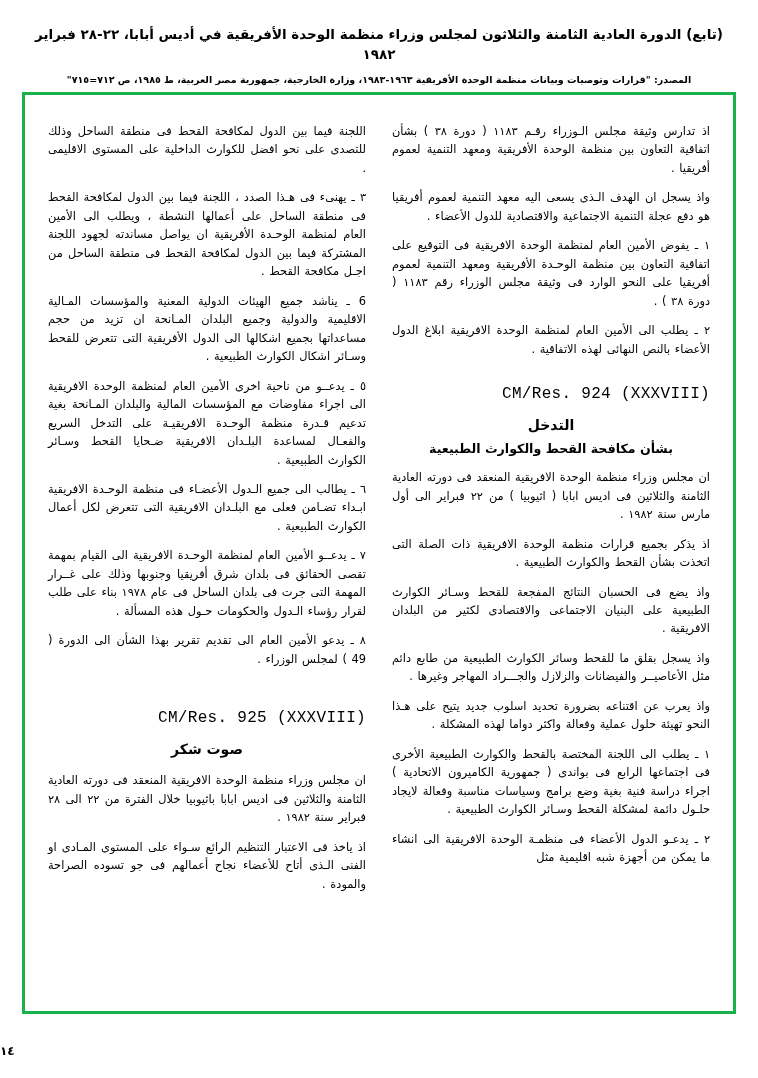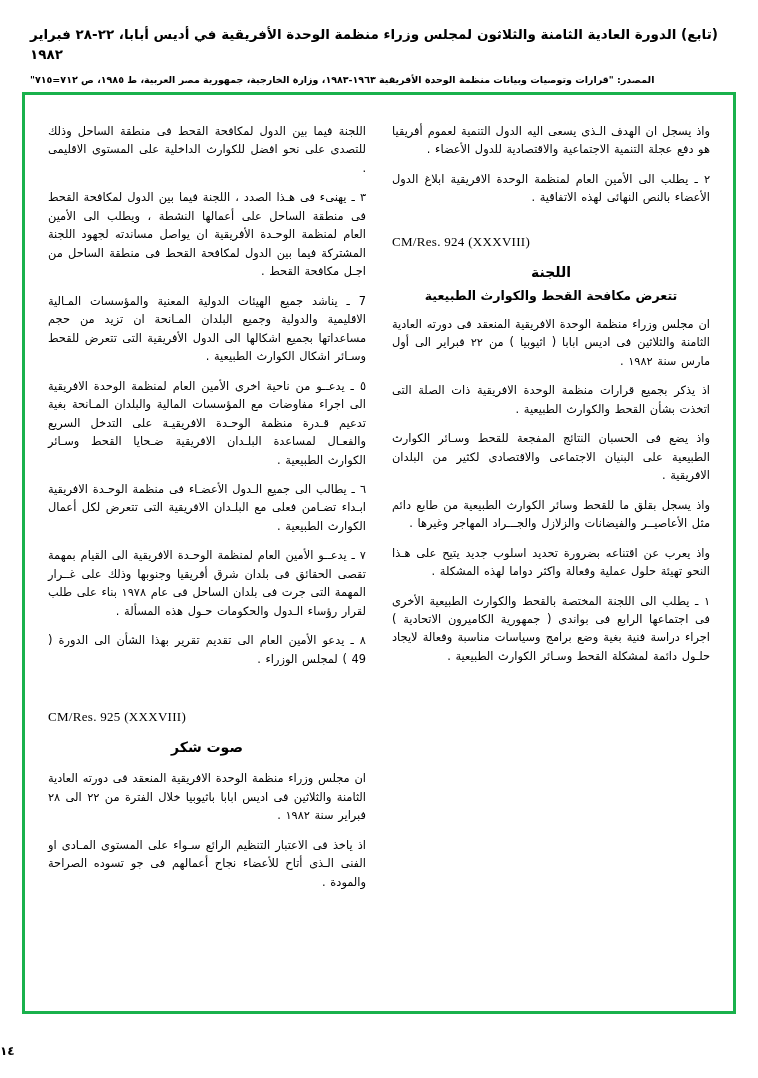--- a/index.html
+++ b/index.html
@@ -16,21 +16,21 @@
     overflow: hidden;
   }
   .page {
     width: 758px;
     height: 1078px;
     position: relative;
     box-sizing: border-box;
     padding: 0;
   }
   .header {
-    text-align: left;
+    text-align: center;
     padding: 24px 30px 0 30px;
   }
   .header-title {
     font-size: 13.5px;
     font-weight: bold;
     letter-spacing: 0px;
     line-height: 1.5;
     direction: rtl;
   }
   .header-source {
@@ -73,24 +73,24 @@
     text-align: justify;
     text-align-last: right;
     margin-bottom: 11px;
     direction: rtl;
     word-spacing: 1px;
   }
   .lead {
     font-weight: normal;
   }
   .res-id {
-    font-size: 13px;
-    font-family: Liberation Serif, serif;
+    font-size: 16px;
+    font-family: Liberation Mono, monospace;
     direction: ltr;
-    text-align: left;
+    text-align: right;
     margin: 16px 0 10px 0;
     letter-spacing: 0.3px;
   }
   .res-word {
     text-align: center;
     font-size: 14px;
     font-weight: bold;
     letter-spacing: 6px;
     margin: 4px 0 8px 0;
   }
@@ -121,56 +121,61 @@
   <div class="header">
     <div class="header-title">(تابع) الدورة العادية الثامنة والثلاثون لمجلس وزراء منظمة الوحدة الأفريقية في أديس أبابا، ٢٢-٢٨ فبراير ١٩٨٢</div>
     <div class="header-source">المصدر: "قرارات وتوصيات وبيانات منظمة الوحدة الأفريقية ١٩٦٣-١٩٨٣، وزارة الخارجية، جمهورية مصر العربية، ط ١٩٨٥، ص ٧١٢=٧١٥"</div>
   </div>
 
   <div class="frame"></div>
 
   <div class="columns">
 
     <div class="col">
-      <div class="para">واذ يسجل ان الهدف الـذى يسعى اليه الدول التنمية لعموم أفريقيا هو دفع عجلة التنمية الاجتماعية والاقتصادية للدول الأعضاء .</div>
+      <div class="para">اذ تدارس وثيقة مجلس الـوزراء رقـم ١١٨٣ ( دورة ٣٨ ) بشأن اتفاقية التعاون بين منظمة الوحدة الأفريقية ومعهد التنمية لعموم أفريقيا .</div>
+      <div class="para">واذ يسجل ان الهدف الـذى يسعى اليه معهد التنمية لعموم أفريقيا هو دفع عجلة التنمية الاجتماعية والاقتصادية للدول الأعضاء .</div>
+      <div class="para">١ ـ يفوض الأمين العام لمنظمة الوحدة الافريقية فى التوقيع على اتفاقية التعاون بين منظمة الوحـدة الأفريقية ومعهد التنمية لعموم أفريقيا على النحو الوارد فى وثيقة مجلس الوزراء رقم ١١٨٣ ( دورة ٣٨ ) .</div>
       <div class="para">٢ ـ يطلب الى الأمين العام لمنظمة الوحدة الافريقية ابلاغ الدول الأعضاء بالنص النهائى لهذه الاتفاقية .</div>
 
       <div class="res-id">CM/Res. 924 (XXXVIII)</div>
-      <div class="res-word">اللجنة</div>
-      <div class="res-sub">تتعرض مكافحة القحط والكوارث الطبيعية</div>
+      <div class="res-word">التدخل</div>
+      <div class="res-sub">بشأن مكافحة القحط والكوارث الطبيعية</div>
 
       <div class="para">
         <span class="lead"></span><span>ان مجلس وزراء منظمة الوحدة الافريقية المنعقد فى دورته العادية الثامنة والثلاثين فى اديس ابابا ( اثيوبيا ) من ٢٢ فبراير الى أول مارس سنة ١٩٨٢ .</span>
       </div>
       <div class="para">
         <span class="lead">اذ يذكر</span><span> بجميع قرارات منظمة الوحدة الافريقية ذات الصلة التى اتخذت بشأن القحط والكوارث الطبيعية .</span>
       </div>
       <div class="para">
         <span class="lead">واذ يضع فى الحسبان</span><span> النتائج المفجعة للقحط وسـائر الكوارث الطبيعية على البنيان الاجتماعى والاقتصادى لكثير من البلدان الافريقية .</span>
       </div>
       <div class="para">
         <span class="lead">واذ يسجل بقلق ما</span><span> للقحط وسائر الكوارث الطبيعية من طابع دائم مثل الأعاصيــر والفيضانات والزلازل والجـــراد المهاجر وغيرها .</span>
       </div>
       <div class="para">
         <span class="lead"></span><span>واذ يعرب عن اقتناعه بضرورة تحديد اسلوب جديد يتيح على هـذا النحو تهيئة حلول عملية وفعالة واكثر دواما لهذه المشكلة .</span>
       </div>
       <div class="para">
         <span class="lead">١ ـ يطلب الى اللجنة</span><span> المختصة بالقحط والكوارث الطبيعية الأخرى فى اجتماعها الرابع فى بواندى ( جمهورية الكاميرون الاتحادية ) اجراء دراسة فنية بغية وضع برامج وسياسات مناسبة وفعالة لايجاد حلـول دائمة لمشكلة القحط وسـائر الكوارث الطبيعية .</span>
       </div>
+      <div class="para">
+        <span class="lead">٢ ـ يدعـو</span><span> الدول الأعضاء فى منظمـة الوحدة الافريقية الى انشاء ما يمكن من أجهزة شبه اقليمية مثل</span>
+      </div>
     </div>
 
     <div class="col">
       <div class="para">
         <span class="lead"></span><span>اللجنة فيما بين الدول لمكافحة القحط فى منطقة الساحل وذلك للتصدى على نحو افضل للكوارث الداخلية على المستوى الاقليمى .</span>
       </div>
       <div class="para">
         <span class="lead">٣ ـ يهنىء</span><span> فى هـذا الصدد ، اللجنة فيما بين الدول لمكافحة القحط فى منطقة الساحل على أعمالها النشطة ، ويطلب الى الأمين العام لمنظمة الوحـدة الأفريقية ان يواصل مساندته لجهود اللجنة المشتركة فيما بين الدول لمكافحة القحط فى منطقة الساحل من اجـل مكافحة القحط .</span>
       </div>
       <div class="para">
-        <span class="lead">7 ـ يناشد</span><span> جميع الهيئات الدولية المعنية والمؤسسات المـالية الاقليمية والدولية وجميع البلدان المـانحة ان تزيد من حجم مساعداتها بجميع اشكالها الى الدول الأفريقية التى تتعرض للقحط وسـائر اشكال الكوارث الطبيعية .</span>
+        <span class="lead">6 ـ يناشد</span><span> جميع الهيئات الدولية المعنية والمؤسسات المـالية الاقليمية والدولية وجميع البلدان المـانحة ان تزيد من حجم مساعداتها بجميع اشكالها الى الدول الأفريقية التى تتعرض للقحط وسـائر اشكال الكوارث الطبيعية .</span>
       </div>
       <div class="para">
         <span class="lead">٥ ـ يدعــو</span><span> من ناحية اخرى الأمين العام لمنظمة الوحدة الافريقية الى اجراء مفاوضات مع المؤسسات المالية والبلدان المـانحة بغية تدعيم قـدرة منظمة الوحـدة الافريقيـة على التدخل السريع والفعـال لمساعدة البلـدان الافريقية ضـحايا القحط وسـائر الكوارث الطبيعية .</span>
       </div>
       <div class="para">
         <span class="lead">٦ ـ يطالب</span><span> الى جميع الـدول الأعضـاء فى منظمة الوحـدة الافريقية ابـداء تضـامن فعلى مع البلـدان الافريقية التى تتعرض لكل أعمال الكوارث الطبيعية .</span>
       </div>
       <div class="para">
         <span class="lead">٧ ـ يدعــو</span><span> الأمين العام لمنظمة الوحـدة الافريقية الى القيام بمهمة تقصى الحقائق فى بلدان شرق أفريقيا وجنوبها وذلك على غــرار المهمة التى جرت فى بلدان الساحل فى عام ١٩٧٨ بناء على طلب لقرار رؤساء الـدول والحكومات حـول هذه المسألة .</span>
       </div>

